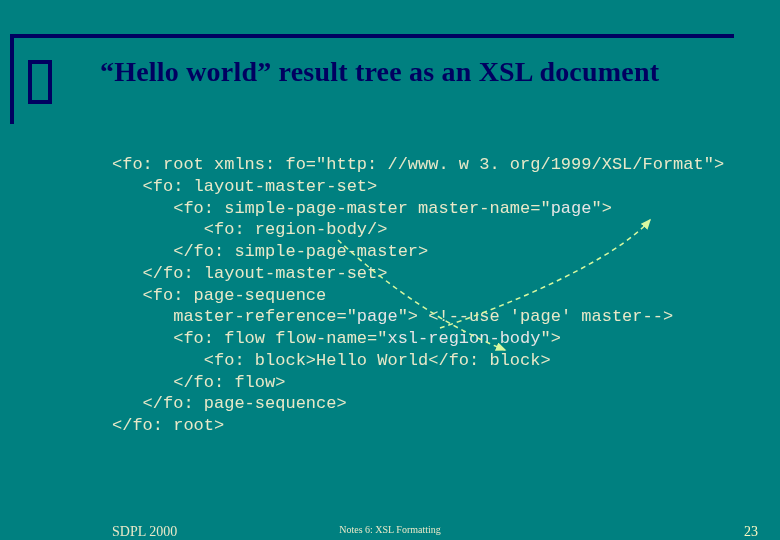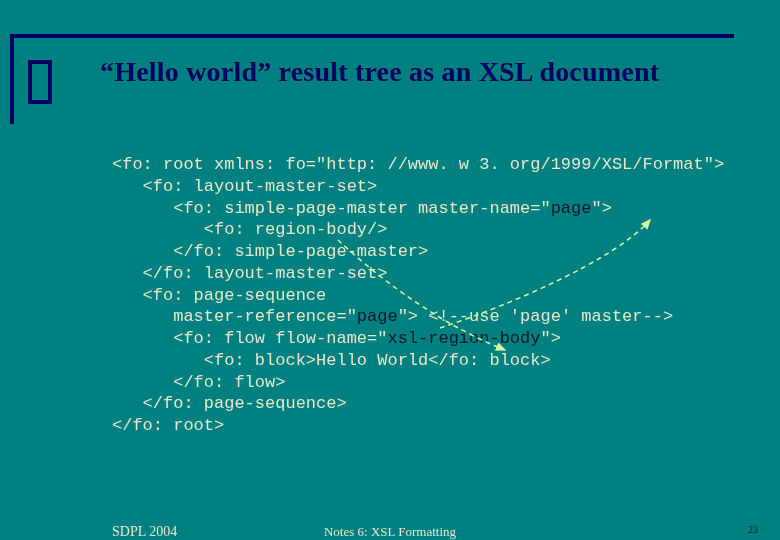--- a/index.html
+++ b/index.html
@@ -49,48 +49,48 @@
     position: absolute;
     top: 154px;
     left: 112px;
     font-family: "Courier New", monospace;
     font-size: 17px;
     line-height: 1.28;
     color: #e8e8c8;
     white-space: pre;
   }
   .code-line { display: block; }
-  .hl { color: #0f172a; }
+  .hl { color: #e5e5e5; }
   .footer {
     position: absolute;
     bottom: 16px;
     left: 0;
     width: 100%;
     display: flex;
     align-items: baseline;
     font-family: "Times New Roman", serif;
   }
   .footer-left {
     position: absolute;
     left: 112px;
     font-size: 14px;
     color: #e8e8c8;
   }
   .footer-center {
     position: absolute;
     left: 50%;
     transform: translateX(-50%);
-    font-size: 13px;
+    font-size: 10px;
     color: #e8e8c8;
   }
   .footer-right {
     position: absolute;
     right: 22px;
-    font-size: 10px;
-    color: #0f172a;
+    font-size: 14px;
+    color: #fef9c3;
   }
   .arrow-svg {
     position: absolute;
     top: 170px;
     left: 110px;
     pointer-events: none;
   }
 </style>
 </head>
 <body>
@@ -107,16 +107,16 @@
   <defs>
     <marker id="arrowhead" markerWidth="8" markerHeight="8" refX="6" refY="3" orient="auto">
       <path d="M0,0 L7,3 L0,6 Z" fill="#d8f8a0"></path>
     </marker>
   </defs>
   <path d="M 330 158 C 400 135, 505 90, 540 50" stroke="#d8f8a0" stroke-width="1.5" fill="none" stroke-dasharray="5,4" marker-end="url(#arrowhead)"></path>
   <path d="M 228 70 C 260 100, 320 150, 395 180" stroke="#d8f8a0" stroke-width="1.5" fill="none" stroke-dasharray="5,4" marker-end="url(#arrowhead)"></path>
 </svg>
 
 <div class="footer">
-  <span class="footer-left">SDPL 2004</span>
+  <span class="footer-left">SDPL 2000</span>
   <span class="footer-center">Notes 6: XSL Formatting</span>
   <span class="footer-right">23</span>
 </div>
 
 </body></html>

